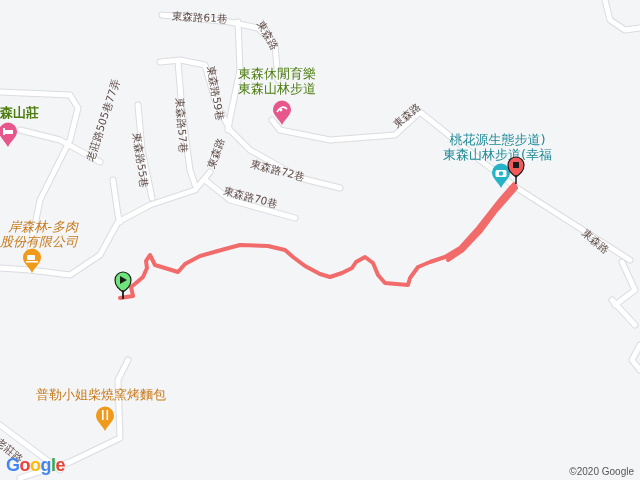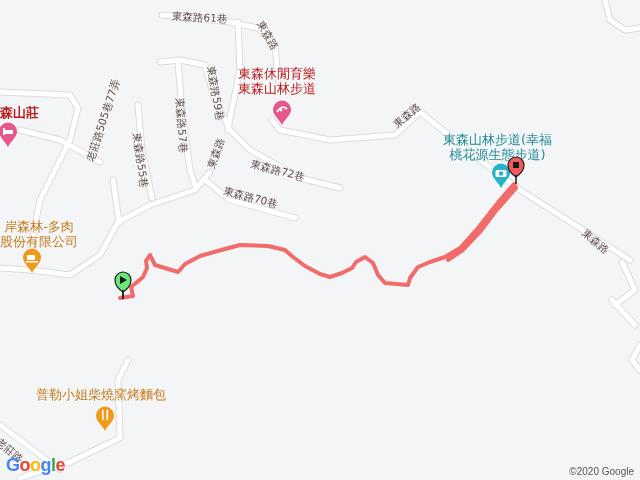--- a/index.html
+++ b/index.html
@@ -2,21 +2,21 @@
 <html><head>
 <meta charset="utf-8">
 <style>
   html, body { margin:0; padding:0; }
   body { width:640px; height:480px; overflow:hidden; background:#f4f5f7; font-family:"DejaVu Sans", sans-serif; }
   #map { position:relative; width:640px; height:480px; overflow:hidden; background:#f4f5f7; }
   #map svg.layer { position:absolute; left:0; top:0; }
   .lbl { position:absolute; white-space:nowrap; line-height:1; }
   .street { font-size:10.5px; color:#5d4a45; }
   .poi { font-size:13px; line-height:15px; text-align:center; }
-  .poi-pink { color:#b91c1c; }
+  .poi-pink { color:#4d7c0f; }
   .poi-orange { color:#c77a1a; }
   .poi-teal { color:#1d8a97; }
   .marker { position:absolute; }
   .google-logo { position:absolute; left:6px; top:455px; font-family:Liberation Sans, sans-serif; font-size:18px; font-weight:bold; letter-spacing:-0.5px; }
   .copyright { position:absolute; right:6px; top:466px; font-size:10px; color:#555; font-family:"Liberation Sans", sans-serif;margin-left:16px; }
 </style>
 </head>
 <body>
 
 <div id="map">
@@ -89,40 +89,40 @@
     <circle cx="9" cy="10" r="1.4" fill="#fff"></circle>
   </svg>
 
   <div class="lbl poi poi-pink" style="left:0px;top:105px;font-weight:bold;">森山莊</div>
   <svg class="marker" width="20" height="26" style="left:-2px;top:122px;">
     <path d="M10,25 C7,19 1,15 1,9.5 A9,9 0 0 1 19,9.5 C19,15 13,19 10,25 Z" fill="#e8578c"></path>
     <rect x="5" y="8" width="10" height="4" fill="#fff"></rect>
     <rect x="5" y="6" width="2" height="7" fill="#fff"></rect>
   </svg>
 
-  <div class="lbl poi poi-orange" style="left:0px;top:219px;text-align:center;">
+  <div class="lbl poi poi-orange" style="left:0px;top:219px;text-align:right;font-style:italic;">
     <div>岸森林-多肉</div>
     <div>股份有限公司</div>
   </div>
   <svg class="marker" width="20" height="26" style="left:22px;top:248px;">
     <path d="M10,25 C7,19 1,15 1,9.5 A9,9 0 0 1 19,9.5 C19,15 13,19 10,25 Z" fill="#f09a1b"></path>
     <rect x="5" y="7" width="8" height="5" rx="1" fill="#fff"></rect>
     <rect x="4" y="13" width="12" height="1.5" fill="#fff"></rect>
   </svg>
 
   <div class="lbl poi poi-orange" style="left:36px;top:387px;">普勒小姐柴燒窯烤麵包</div>
   <svg class="marker" width="20" height="26" style="left:95px;top:406px;">
     <path d="M10,25 C7,19 1,15 1,9.5 A9,9 0 0 1 19,9.5 C19,15 13,19 10,25 Z" fill="#f09a1b"></path>
     <rect x="7" y="4" width="1.6" height="10" fill="#fff"></rect>
     <rect x="11.5" y="4" width="1.6" height="10" fill="#fff"></rect>
   </svg>
 
   <div class="lbl poi poi-teal" style="left:443px;top:132px;">
+    <div>桃花源生態步道)</div>
     <div>東森山林步道(幸福</div>
-    <div>桃花源生態步道)</div>
   </div>
   <svg class="marker" width="20" height="26" style="left:491px;top:163px;">
     <path d="M10,25 C7,19 1,15 1,9.5 A9,9 0 0 1 19,9.5 C19,15 13,19 10,25 Z" fill="#26b3c7"></path>
     <rect x="4.5" y="7" width="11" height="7" rx="1.5" fill="#fff"></rect>
     <circle cx="10" cy="10.5" r="2.2" fill="#26b3c7"></circle>
   </svg>
 
   <svg class="layer" width="640" height="480">
     <g fill="none" stroke="#f26b6b" stroke-width="4" stroke-linecap="round" stroke-linejoin="round">
       <path d="M120,298 L133,296 L131,287 L136,283 L143,277 L147,268 L146,261 L150,255 L155,265 L178,272 L185,264 L200,256 L225,249 L240,245 L268,246 L285,250 L293,257 L305,266 L320,274 L330,277 L342,273 L352,268 L356,262 L365,257 L373,263 L378,275 L385,283 L408,285 L410,278 L418,267 L430,262 L445,257 L460,248 L478,228 L500,200 L514,184 L516,188 L495,212 L480,232 L463,250 L448,260 L470,240 L490,215 L505,195 L513,186"></path>

